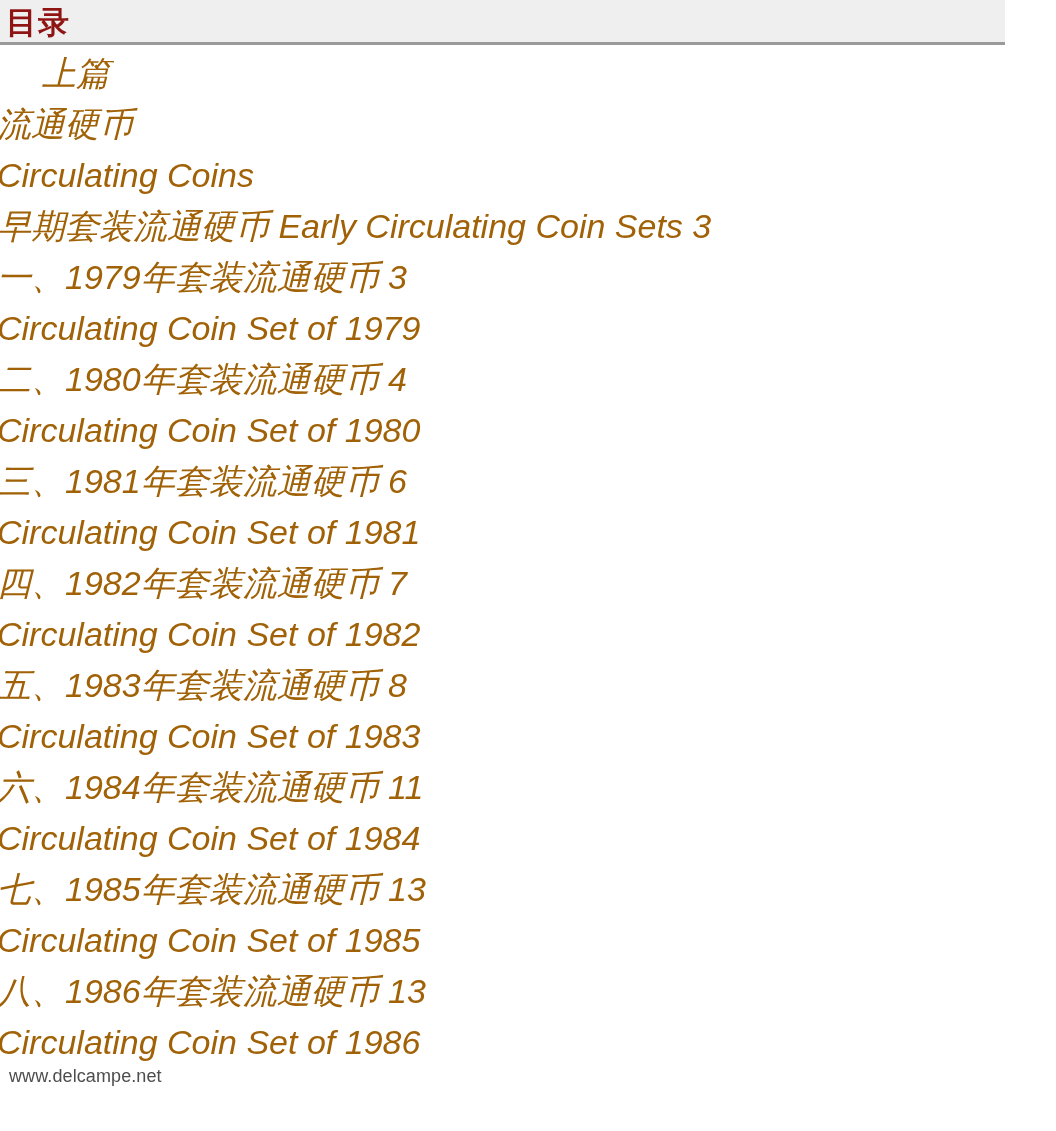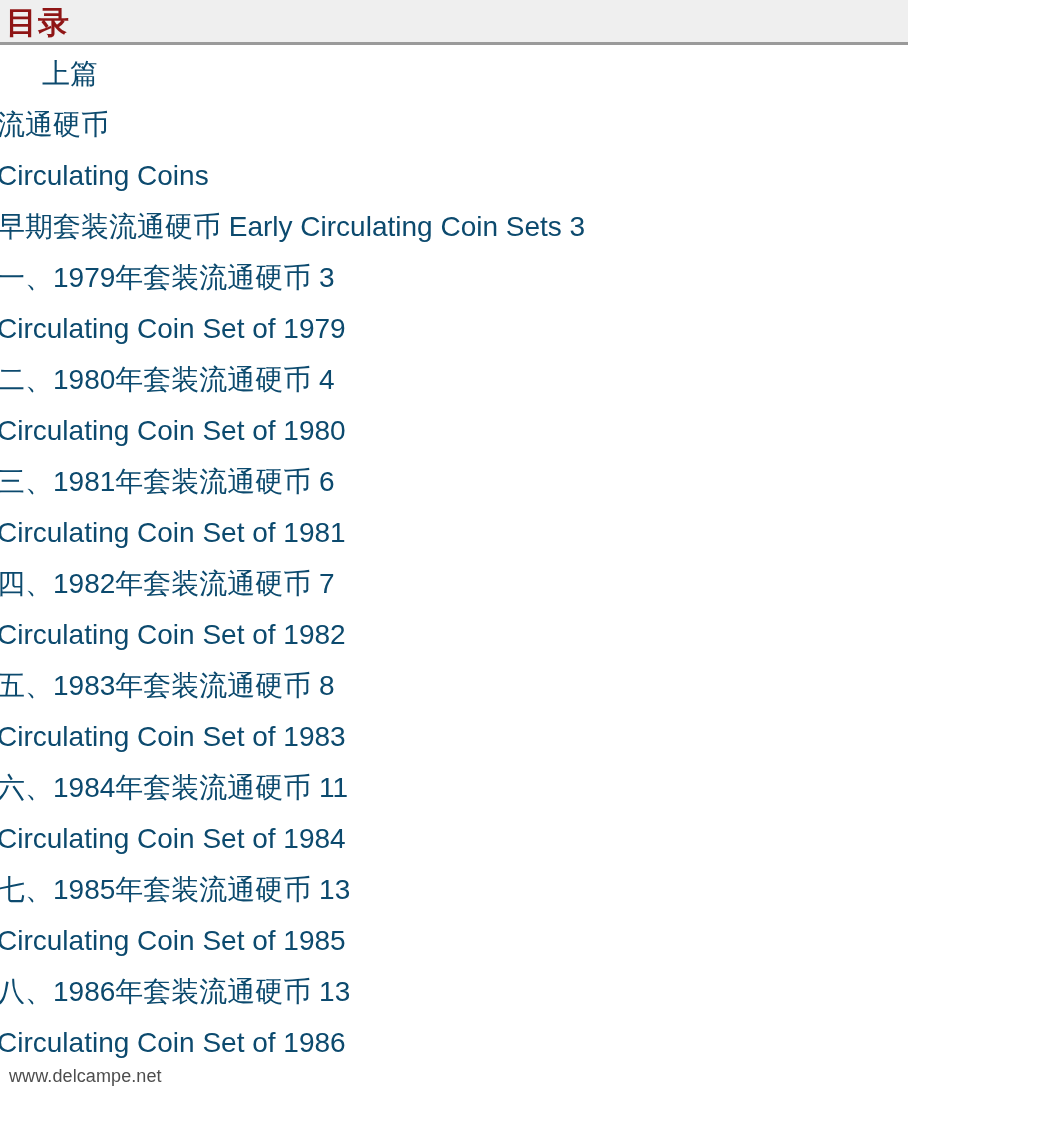--- a/index.html
+++ b/index.html
@@ -13,21 +13,21 @@
     font-family: "Liberation Sans", "DejaVu Sans", sans-serif;
     overflow: hidden;
     position: relative;
   }
 
   
   .header-bar {
     position: absolute;
     left: 0;
     top: 0;
-    width: 908px;
+    width: 1005px;
     height: 45px;
     background: #efefef;
     border-bottom: 3px solid #9a9a9a;
     box-sizing: border-box;
   }
   .header-title {
     position: absolute;
     left: 6px;
     top: 2px;
     font-size: 31px;
@@ -41,26 +41,27 @@
   
   .toc-body {
     position: absolute;
     left: 0;
     top: 48px;
     width: 1056px;
   }
   .toc-line {
     height: 51px;
     line-height: 51px;
-    font-size: 28px;
-    color: #0c4a6e;
+    font-size: 34px;
+    color: #a16207;
     white-space: nowrap;
     padding-left: 0;
     margin-left: -3px;
     overflow: hidden;
+    font-style: italic;
   }
   .toc-line.indent {
     margin-left: 42px;
   }
 
   
   .watermark {
     position: absolute;
     font-size: 18px;
     color: #4d4d4d;

